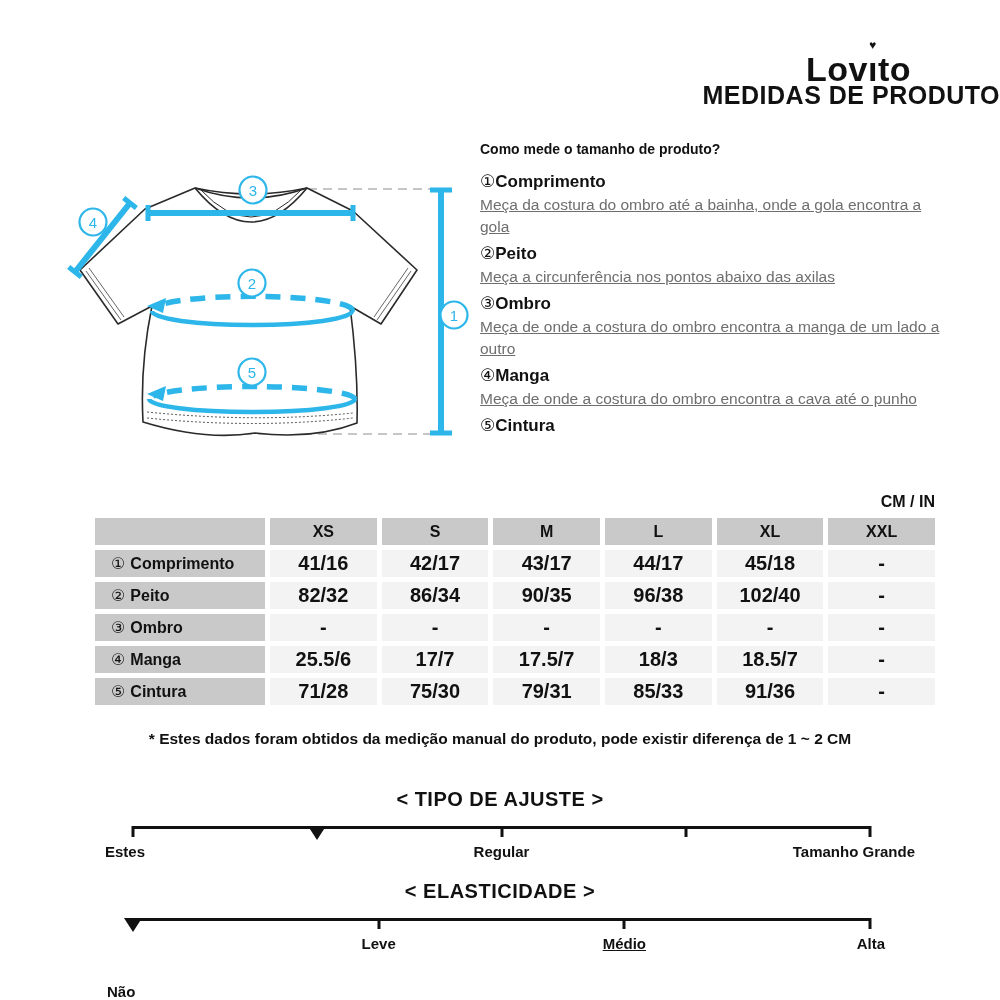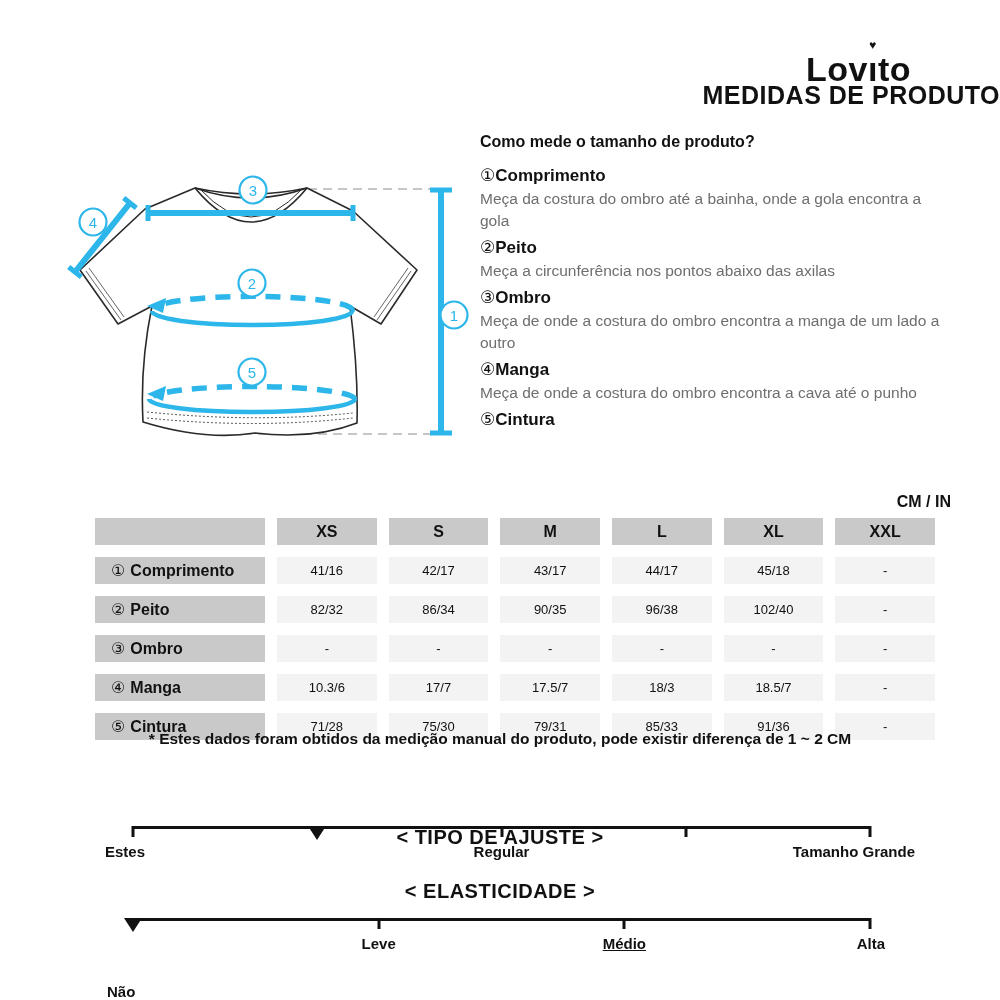--- a/index.html
+++ b/index.html
@@ -20,32 +20,32 @@
   .abs{position:absolute;}
 
   #page-title{top:58px;left:0;width:1000px;text-align:right;font-size:25px;font-weight:bold;letter-spacing:.5px;margin-top:23px;}
   #brand{top:50px;left:806px;font-size:34px;font-weight:bold;letter-spacing:.5px;}
   #brand .i-wrap{position:relative;display:inline-block;}
   #brand .heart{position:absolute;left:50%;top:-11px;transform:translateX(-50%);font-size:12px;line-height:12px;}
 
   #diagram{top:160px;left:55px;}
 
   #guide{top:133px;left:480px;width:462px;}
-  #guide h2{margin:0 0 12px 0;font-size:16px;font-weight:bold;}
+  #guide h2{margin:8px 0 12px 0;font-size:14px;font-weight:bold;}
   .g-label{font-size:17px;font-weight:bold;line-height:25px;}
   .g-num{font-weight:normal;}
-  .g-desc{font-size:15.5px;line-height:22px;color:var(--gray);margin-bottom:3px;}
-
-  #unit-label{top:493px;left:0;width:935px;text-align:right;font-size:16px;font-weight:bold;margin-left:16px;}
-
-  #size-table{top:518px;left:95px;width:840px;display:grid;grid-template-columns:170px repeat(6,1fr);gap:12px;}
+  .g-desc{font-size:15.5px;line-height:22px;color:var(--gray);margin-bottom:3px;text-decoration:underline;}
+
+  #unit-label{top:493px;left:0;width:935px;text-align:right;font-size:16px;font-weight:bold;}
+
+  #size-table{top:518px;left:95px;width:840px;display:grid;grid-template-columns:170px repeat(6,1fr);gap:5px;}
   #size-table .th{background:var(--hdr);height:27px;display:flex;align-items:center;justify-content:center;font-size:16px;font-weight:bold;}
   #size-table .rl{background:var(--hdr);height:27px;display:flex;align-items:center;padding-left:16px;font-size:16px;font-weight:bold;}
   #size-table .rl .g-num{margin-right:5px;font-size:16px;}
-  #size-table .td{background:var(--cell);height:27px;display:flex;align-items:center;justify-content:center;font-size:13px;font-weight:normal;}
+  #size-table .td{background:var(--cell);height:27px;display:flex;align-items:center;justify-content:center;font-size:20px;font-weight:bold;}
 
   #footnote{top:730px;left:0;width:1000px;text-align:center;font-size:15.5px;font-weight:bold;}
 
   .slider-title{position:absolute;left:0;width:1000px;text-align:center;font-size:20px;font-weight:bold;letter-spacing:.5px;}
   .track{position:absolute;left:95px;width:820px;height:48px;}
   .track .line{position:absolute;left:38px;right:45px;top:0;height:3px;background:var(--ink);}
   .tick{position:absolute;top:0;width:3px;height:11px;background:var(--ink);transform:translateX(-50%);}
   .marker{position:absolute;top:0;width:0;height:0;transform:translateX(-50%);
     border-left:9px solid transparent;border-right:9px solid transparent;border-top:14px solid var(--ink);}
   .slabel{position:absolute;top:17px;font-size:15px;font-weight:bold;white-space:nowrap;}
@@ -186,42 +186,42 @@
     <div class="td">-</div>
     <div class="td">-</div>
     <div class="td">-</div>
     <div class="td">-</div>
     <div class="td">-</div>
     <div class="td">-</div>
     <div class="rl">
       <span class="g-num">④</span>
       <span>Manga</span>
     </div>
-    <div class="td">10.3/6</div>
+    <div class="td">25.5/6</div>
     <div class="td">17/7</div>
     <div class="td">17.5/7</div>
     <div class="td">18/3</div>
     <div class="td">18.5/7</div>
     <div class="td">-</div>
     <div class="rl">
       <span class="g-num">⑤</span>
       <span>Cintura</span>
     </div>
     <div class="td">71/28</div>
     <div class="td">75/30</div>
     <div class="td">79/31</div>
     <div class="td">85/33</div>
     <div class="td">91/36</div>
     <div class="td">-</div>
   </div>
 
 <div id="footnote" class="abs">* Estes dados foram obtidos da medição manual do produto, pode existir diferença de 1 ~ 2 CM</div>
 
 <div id="sliders">
-    <div class="slider-title" style="top: 826px;">&lt; TIPO DE AJUSTE &gt;</div>
+    <div class="slider-title" style="top: 788px;">&lt; TIPO DE AJUSTE &gt;</div>
     <div class="track" style="top: 826px;">
       <div class="line">
         <div class="tick" style="left: 0%;"></div>
         <div class="tick" style="left: 25%;"></div>
         <div class="tick" style="left: 50%;"></div>
         <div class="tick" style="left: 75%;"></div>
         <div class="tick" style="left: 100%;"></div>
         <div class="marker" style="left: 25%;"></div>
         <div class="slabel mid" style="left: 50%;">Regular</div>
       </div>

